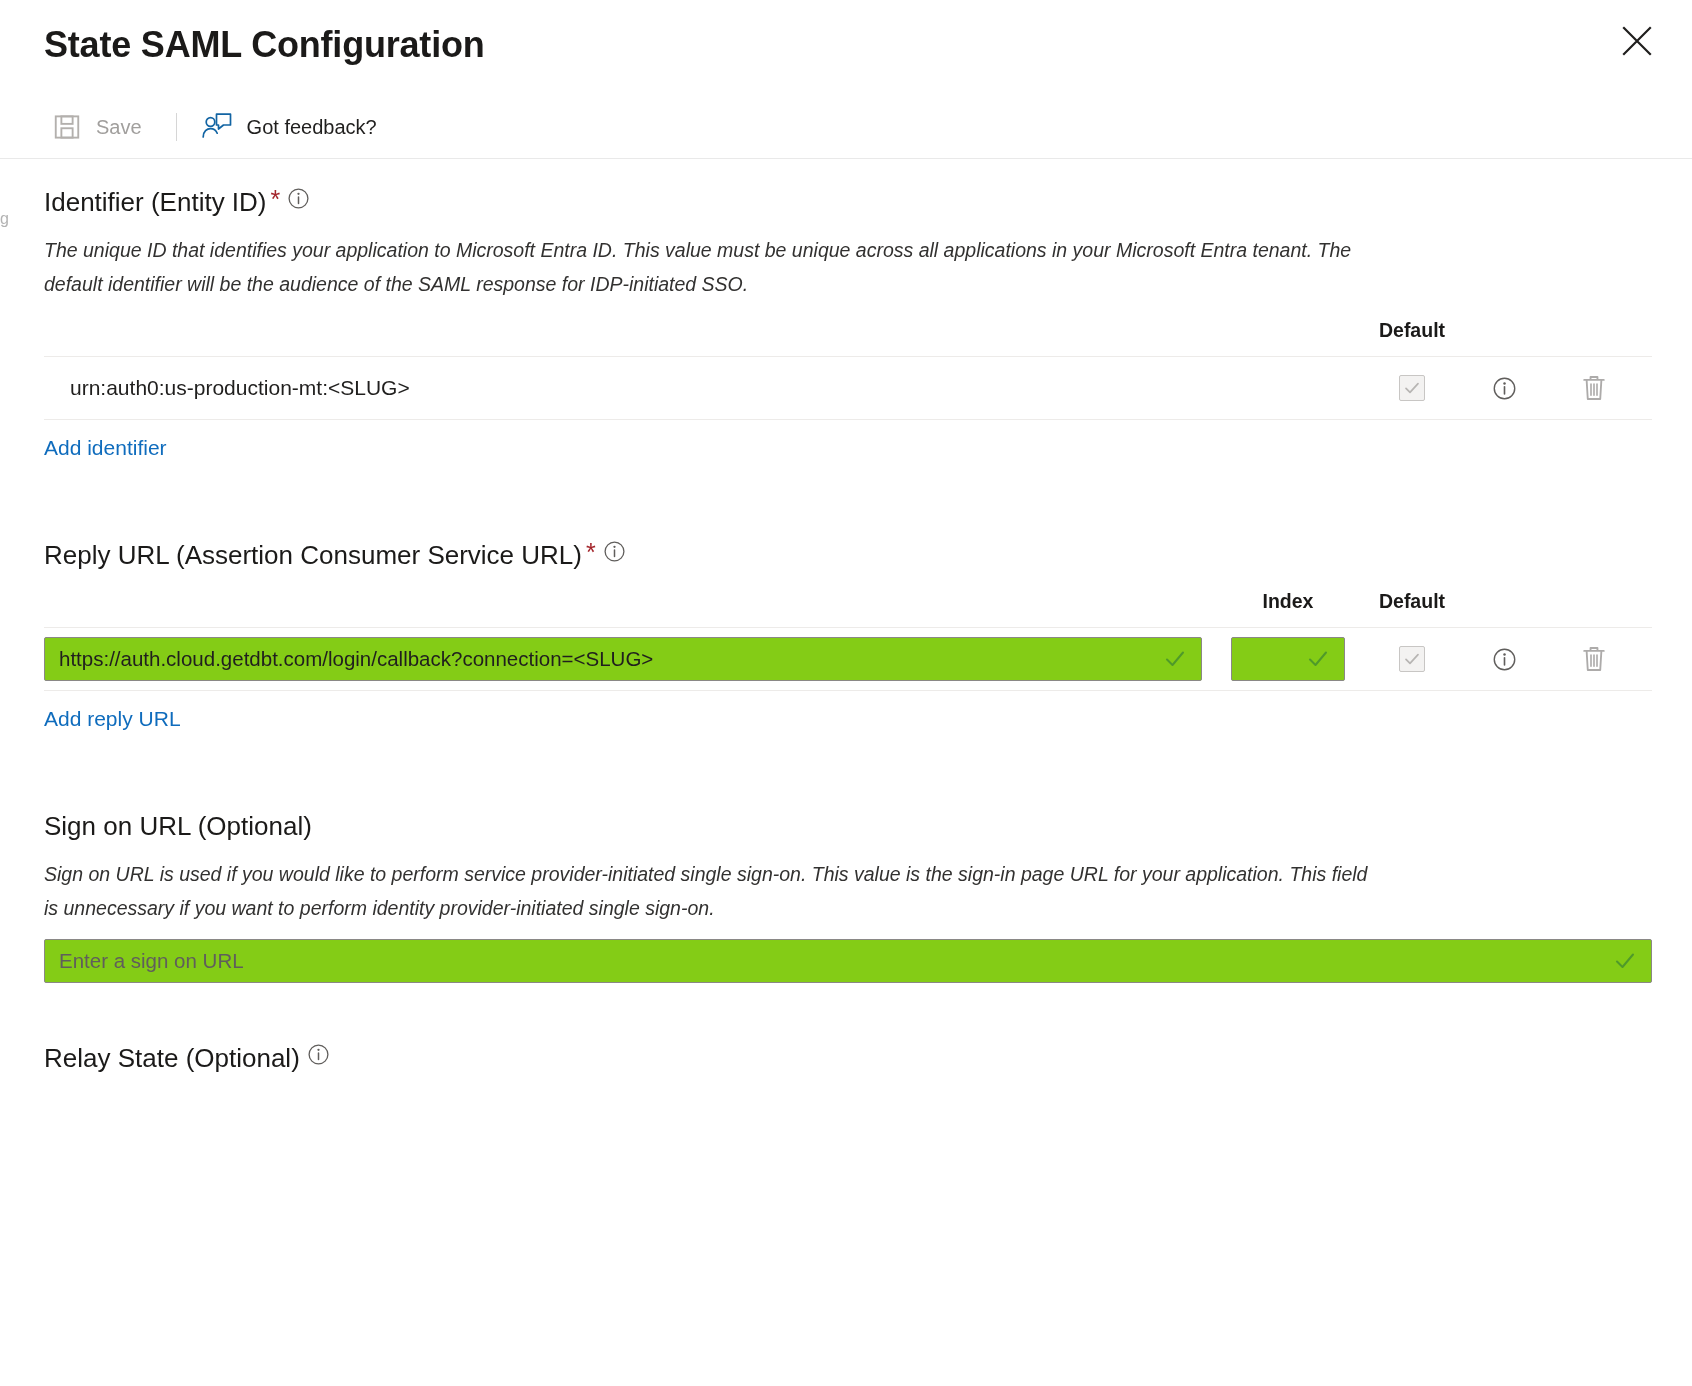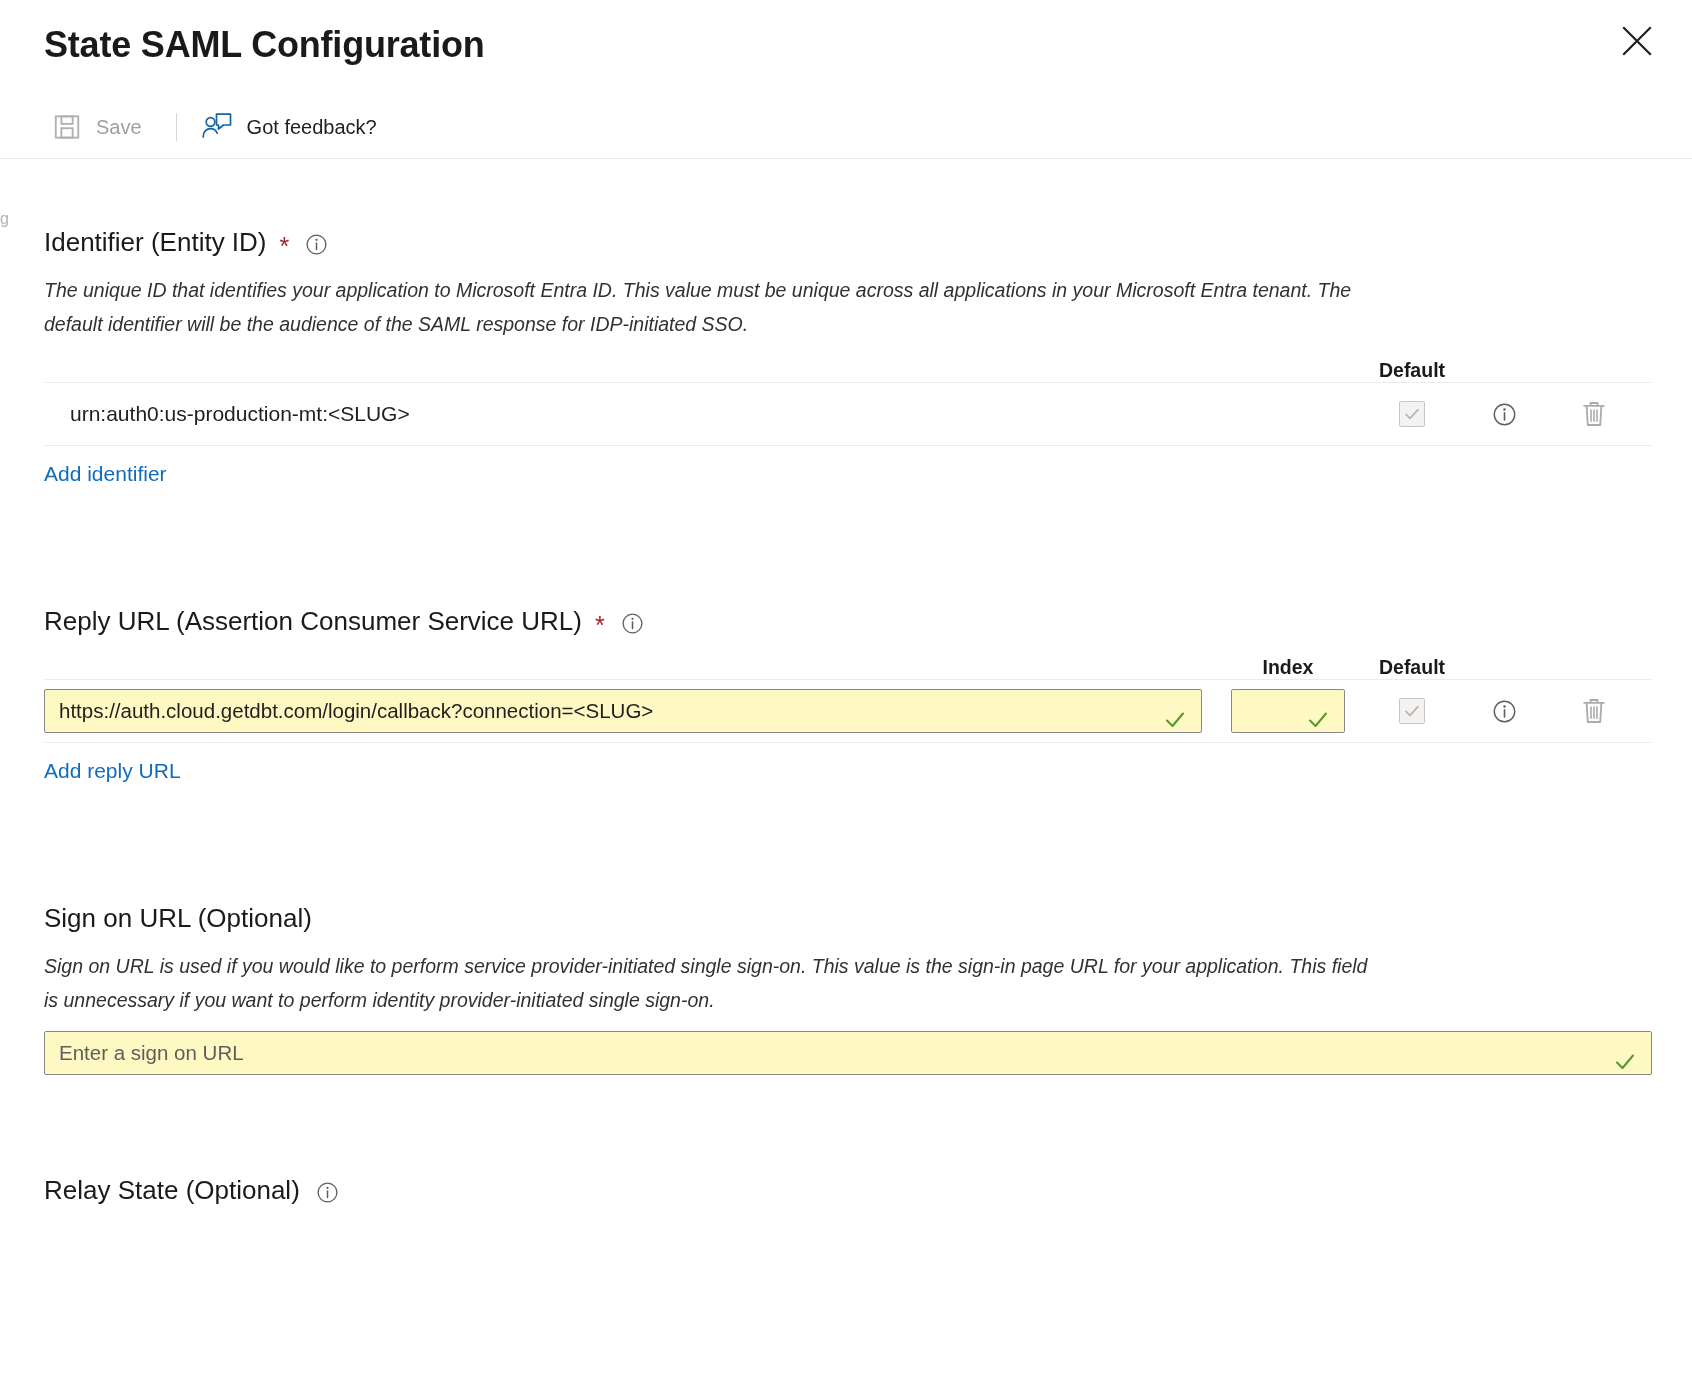--- a/index.html
+++ b/index.html
@@ -84,24 +84,23 @@
 
   
   .content {
     padding: 0 40px 0 44px;
     position: relative;
   }
   .section { padding-top: 26px; }
 
   .field-label-row {
     display: flex;
-    align-items: center;
-    gap: 16px;
+    align-items: flex-start;
+    gap: 7px;
     margin-bottom: 14px;
-    margin-top: 40px;
   }
   .field-label {
     font-size: 26px;
     line-height: 34px;
     color: #1b1a19;
     font-weight: normal;
   }
   .required-star {
     color: #a4262c;
     font-size: 25px;
@@ -129,21 +128,21 @@
   }
 
   
   .grid { margin-top: 18px; }
   .grid-head {
     display: flex;
     align-items: flex-end;
     font-size: 19.5px;
     font-weight: bold;
     color: #1b1a19;
-    padding-bottom: 0;
+    padding-bottom: 14px;
     border-bottom: 1px solid #edebe9;
   }
   .grid-row {
     display: flex;
     align-items: center;
     border-bottom: 1px solid #edebe9;
     min-height: 62px;
   }
   .col-value { flex: 1 1 auto; min-width: 0; }
   .col-index {
@@ -206,25 +205,25 @@
     cursor: pointer;
     display: flex;
     align-items: center;
     justify-content: center;
   }
 
   
   .txt-input-wrap {
     position: relative;
     display: flex;
-    align-items: flex-end;
+    align-items: center;
     height: 44px;
     border: 1px solid #8a8886;
     border-radius: 2px;
-    background: #fef9c3;
+    background: #84cc16;
     box-sizing: border-box;
   }
   .txt-input {
     flex: 1 1 auto;
     border: none;
     outline: none;
     background: transparent;
     font-family: "Liberation Sans", sans-serif;
     font-size: 20.5px;
     color: #201f1e;

